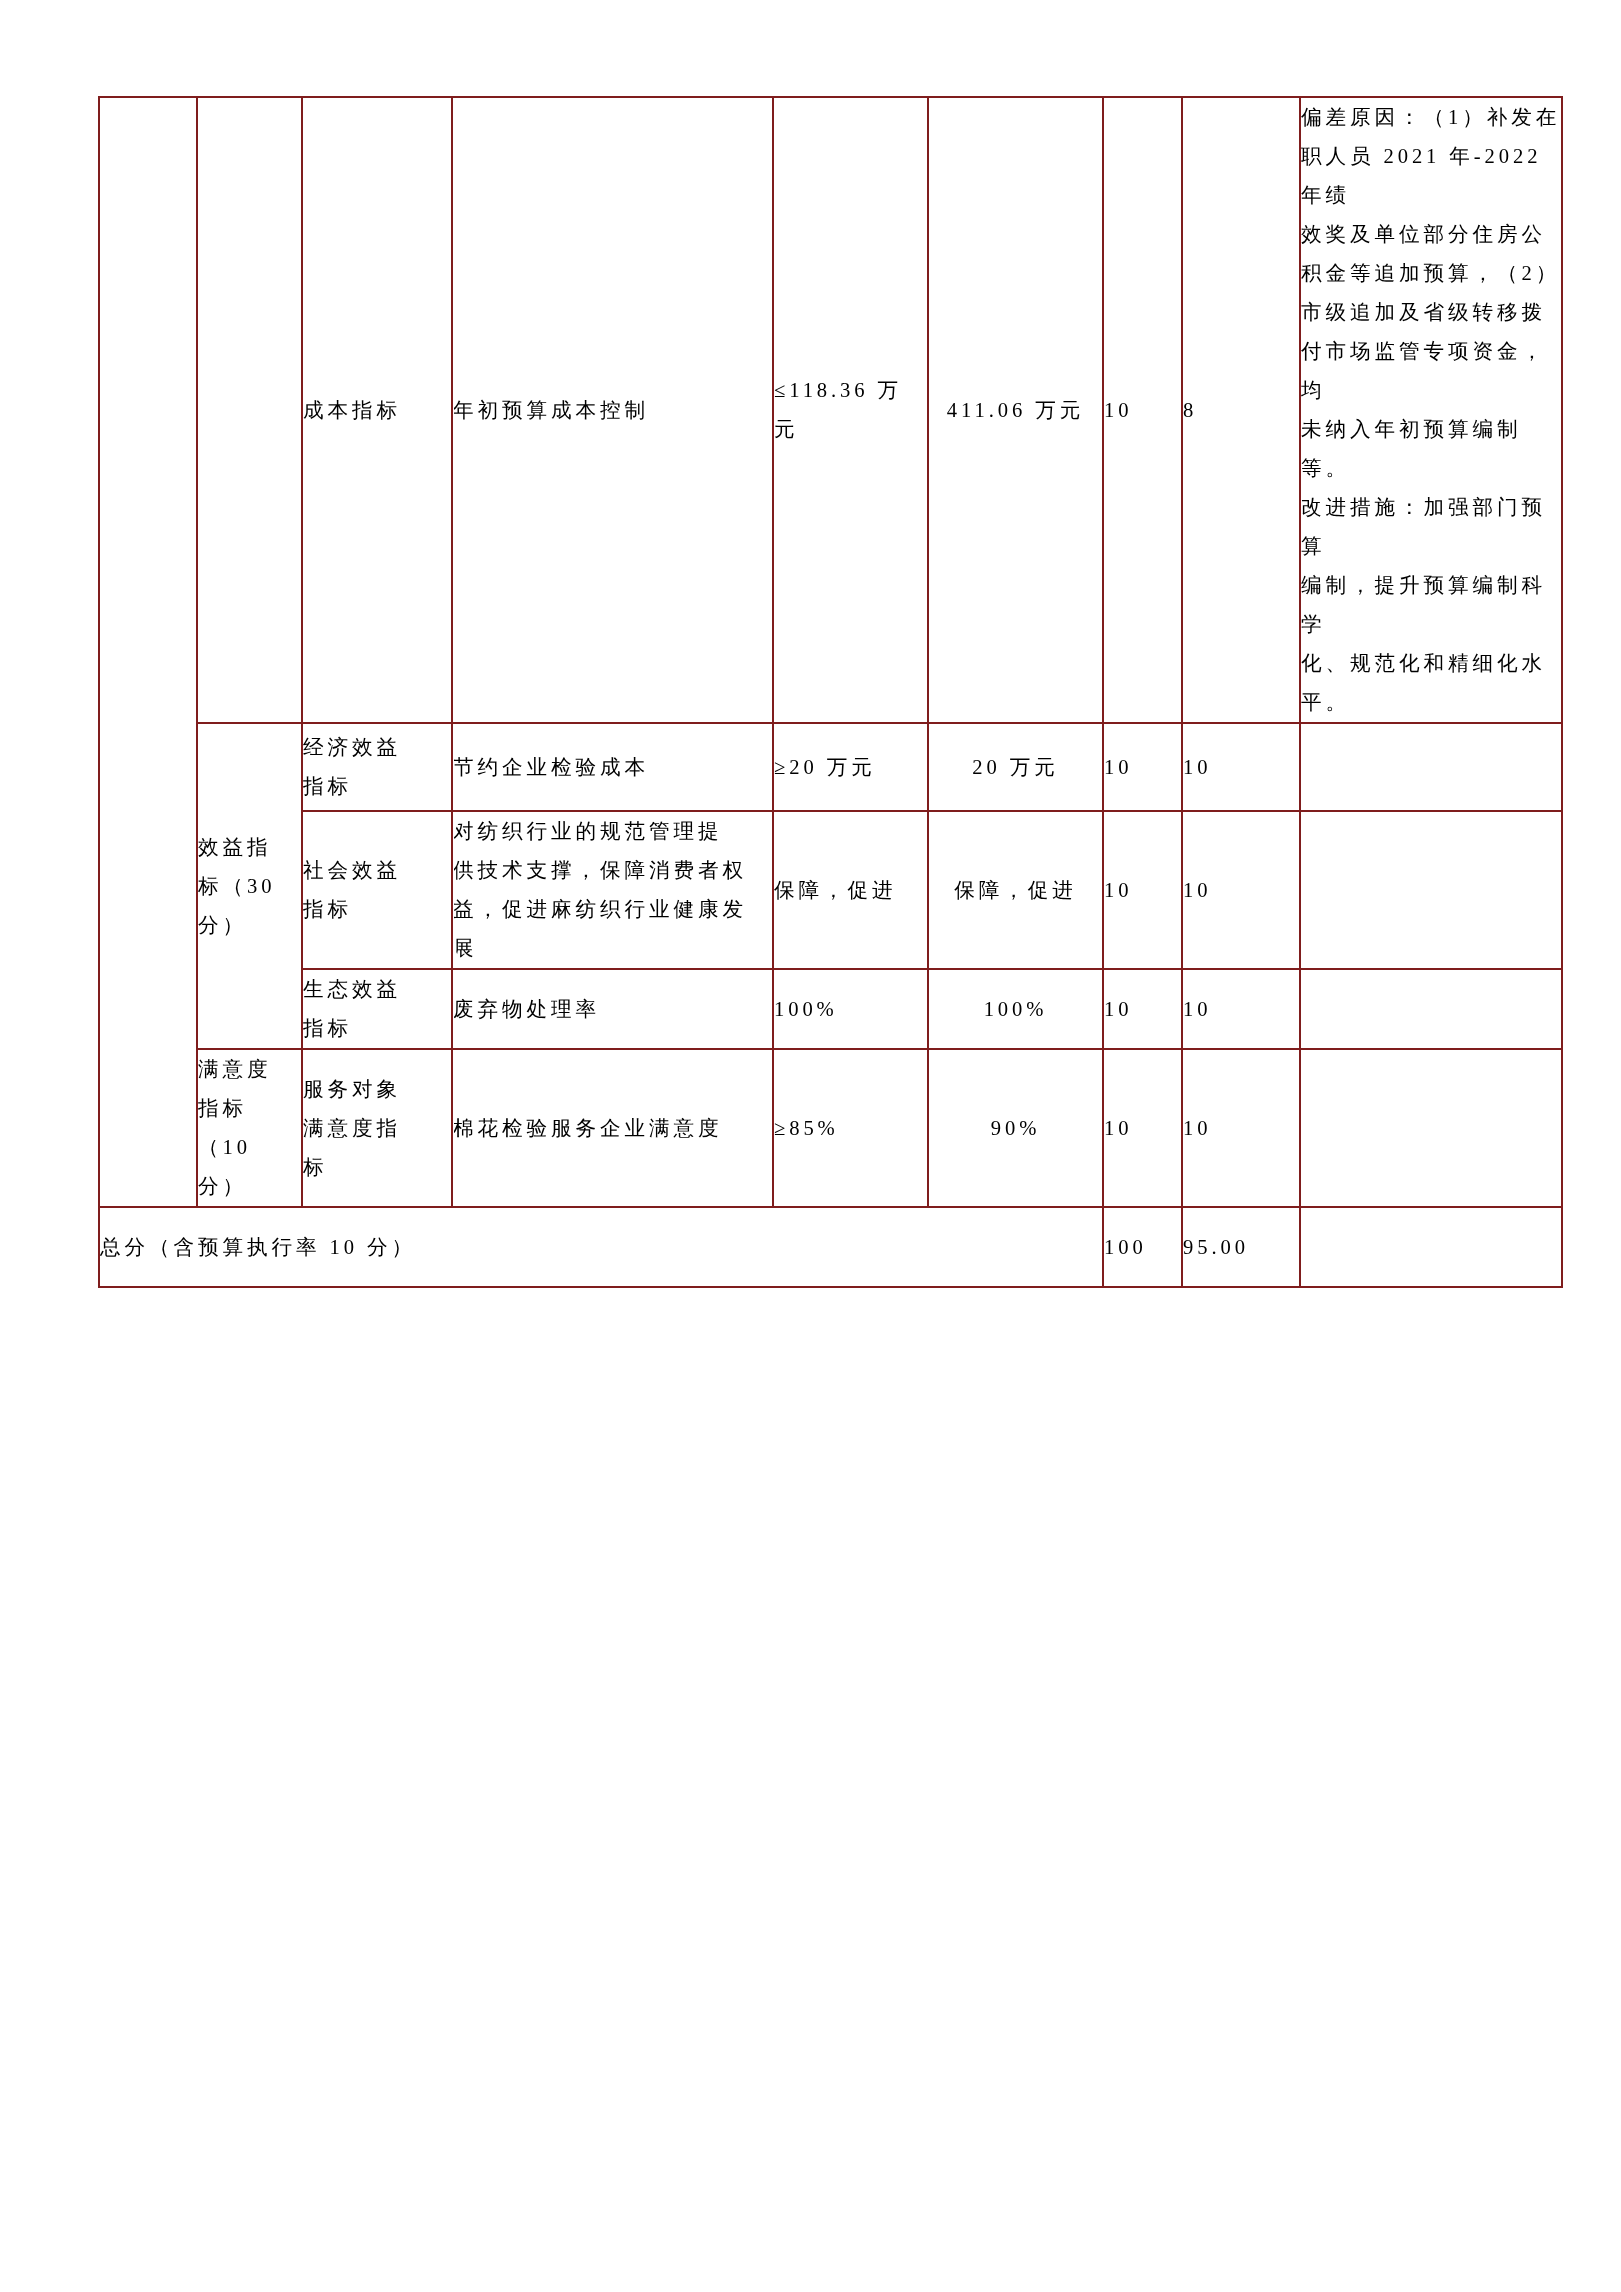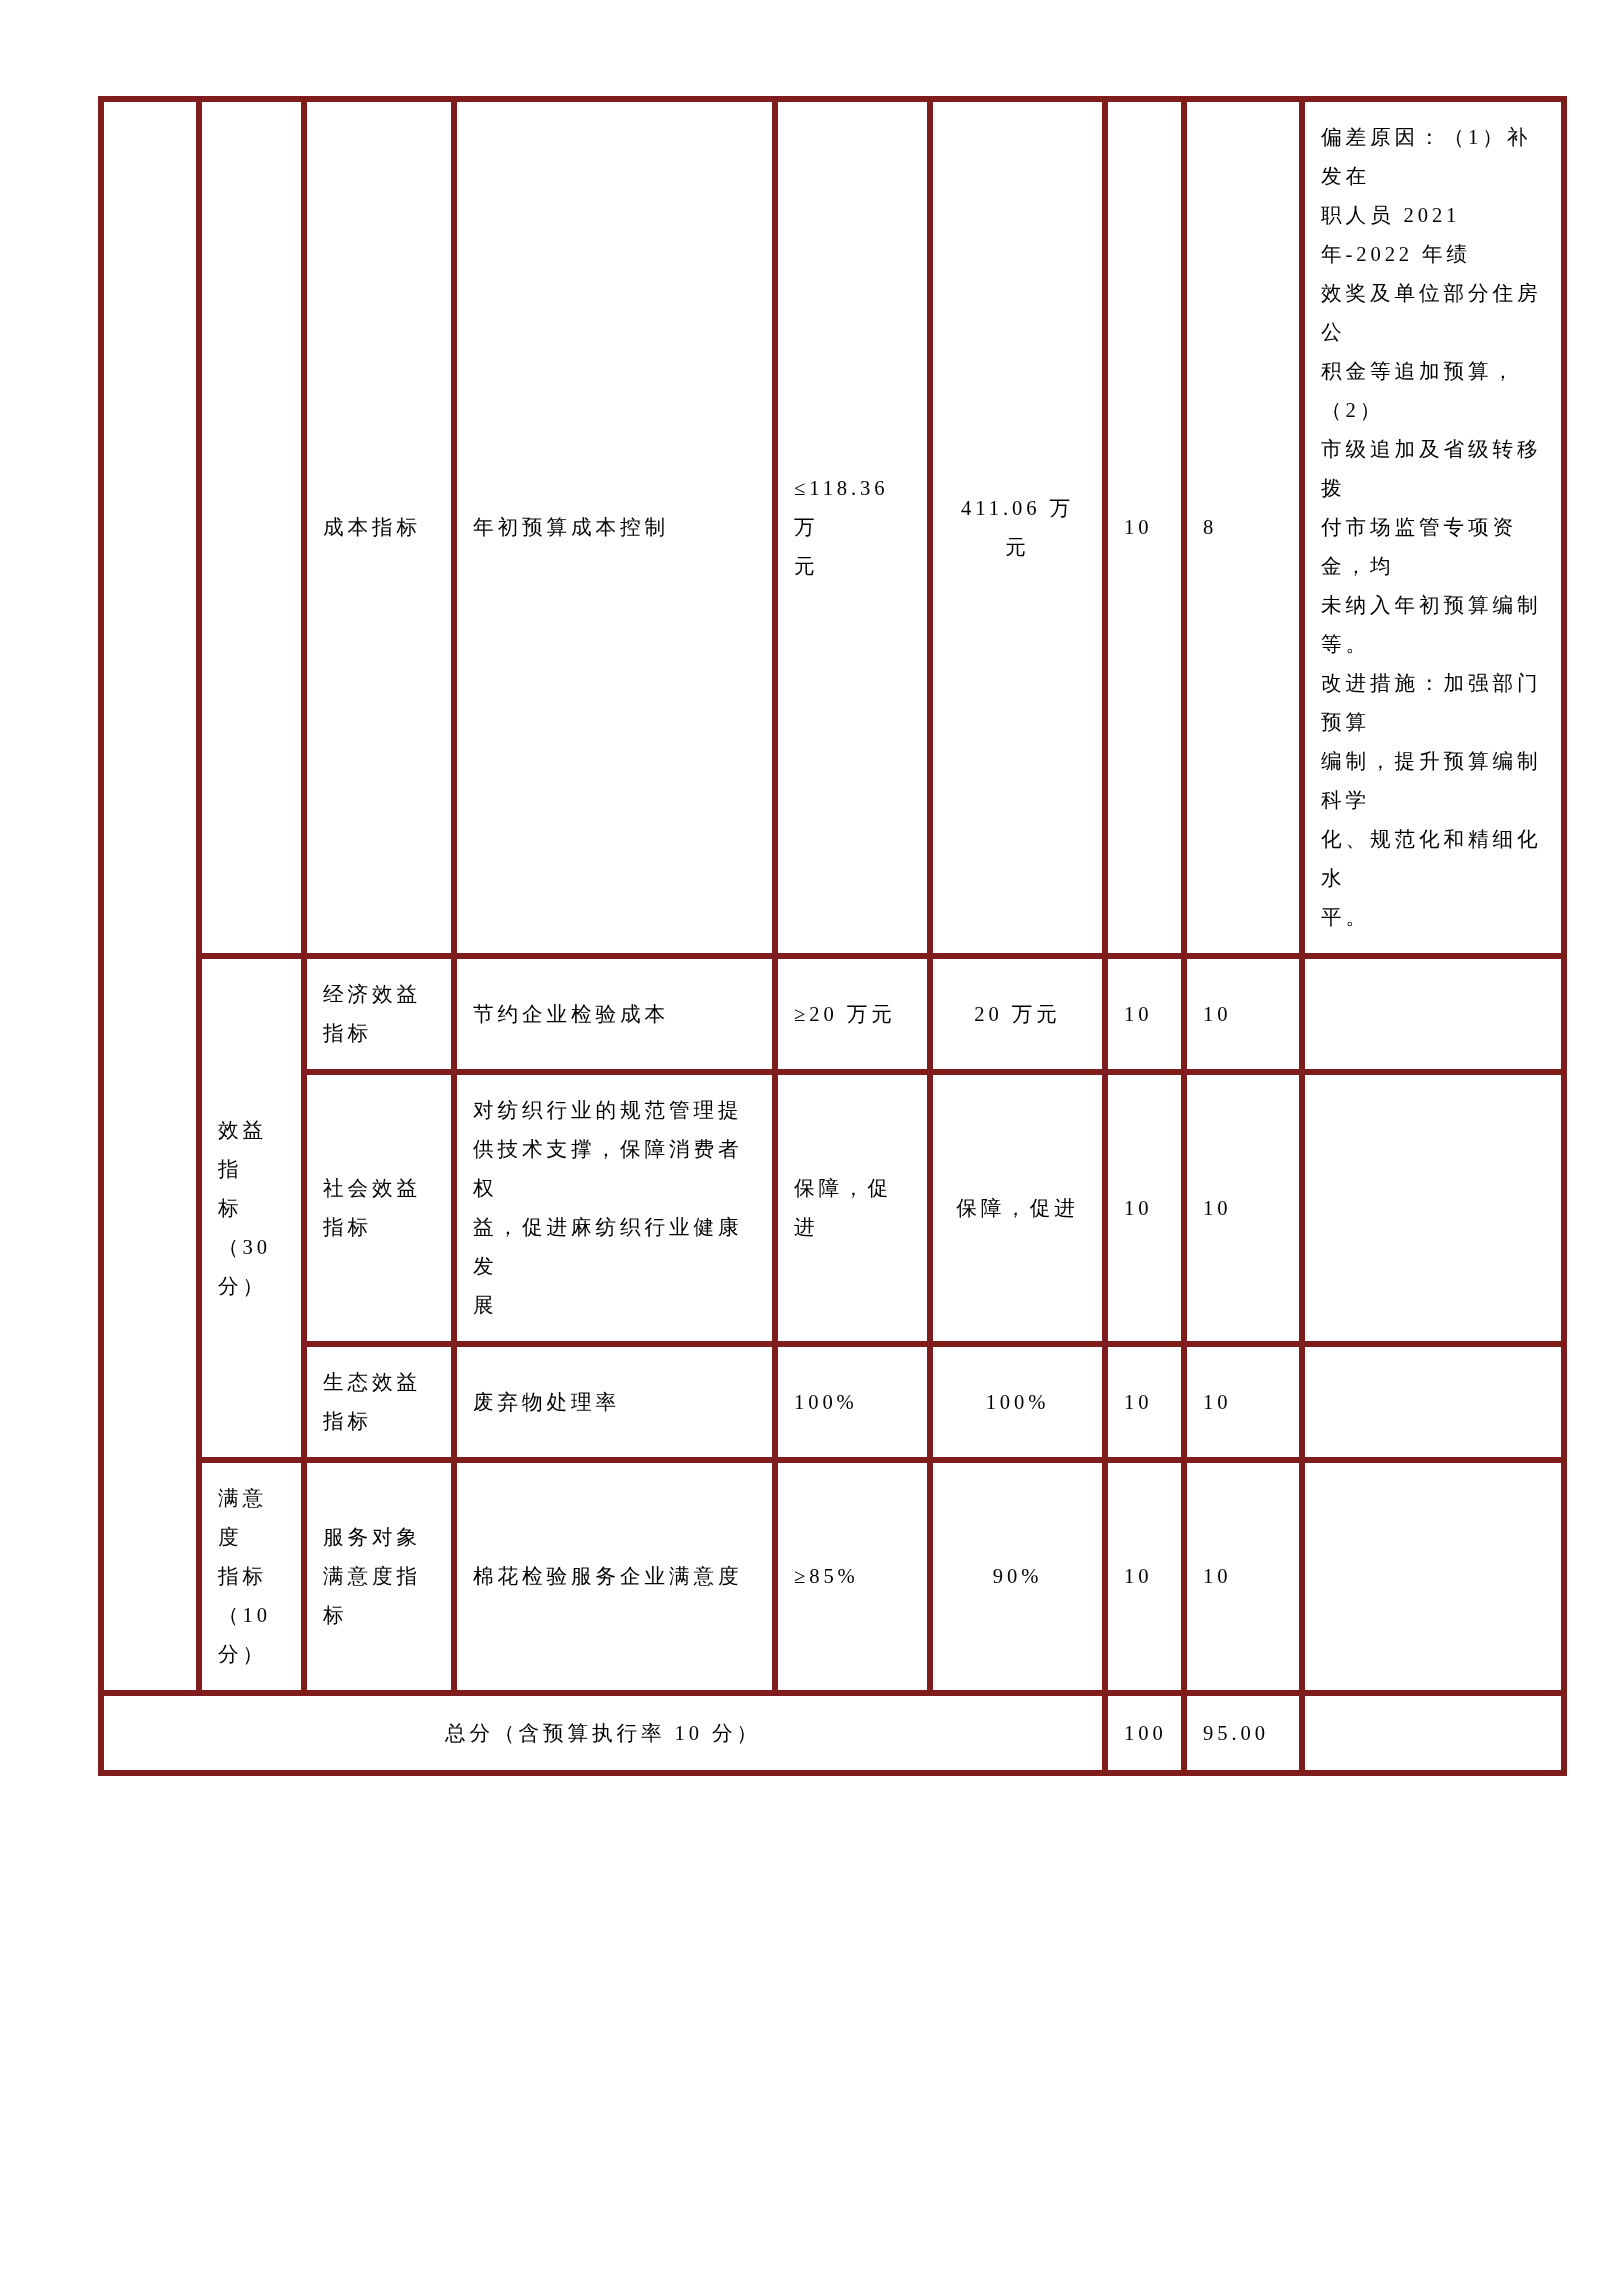--- a/index.html
+++ b/index.html
@@ -19,26 +19,26 @@
   }
   table.perf {
     position: absolute;
     left: 98px;
     top: 96px;
     width: 1462px;
     border-collapse: collapse;
     table-layout: fixed;
   }
   table.perf td {
-    border: 6px solid #7f1d1d;
+    border: 2px solid #7f1d1d;
     vertical-align: middle;
     font-size: 20.6px;
     line-height: 39px;
     letter-spacing: 3.9px;
-    padding: 16px;
+    padding: 0;
     overflow: hidden;
   }
   .r1 { height: 485px; }
   .r2 { height: 88px; }
   .r3 { height: 157px; }
   .r4 { height: 78px; }
   .r5 { height: 124px; margin-top: 24px; }
   .r6 { height: 80px; }
 
   td.lbl {
@@ -71,21 +71,20 @@
   td.remark {
     vertical-align: top;
     text-align: left;
     white-space: pre-line;
     padding: 2.9px 12.7px 0 12.7px;
     font-size: 18.6px;
     line-height: 43px;
     letter-spacing: 2px;
   }
   td.total-label {
-    text-align: center;
     letter-spacing: 3.9px;
   }
   .footer-line {
     position: absolute;
     top: 1169px;
     left: 0;
     width: 1621px;
     height: 33px;
     font-size: 20.6px;
     line-height: 33px;

